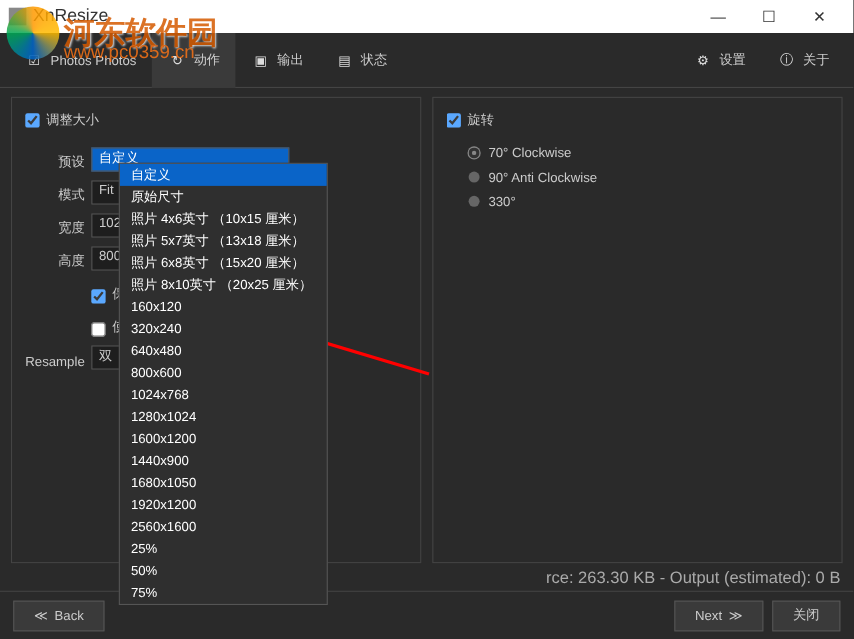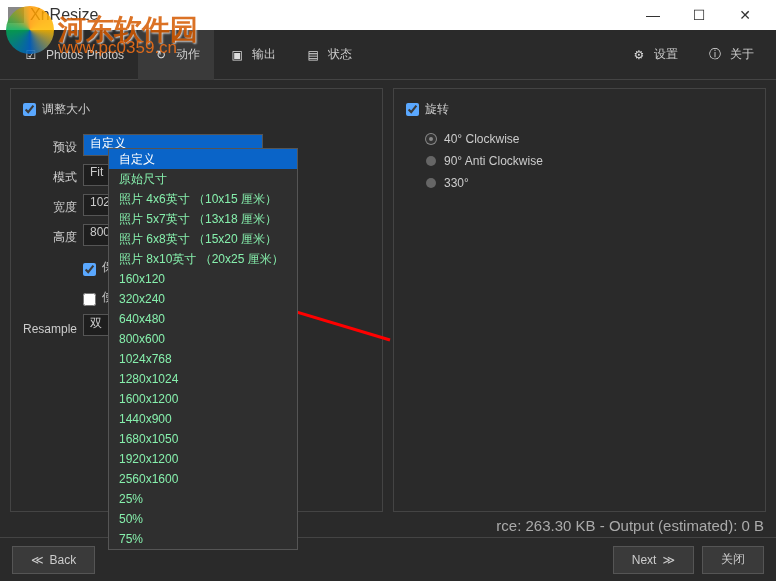--- a/index.html
+++ b/index.html
@@ -23,21 +23,21 @@
 .phead input{accent-color:#5aa8ff}
 .row{display:flex;align-items:flex-end;margin-bottom:6px;height:24px}
 .row .lbl{width:60px;text-align:right;padding-right:6px;color:#ccc}
 .row .inp{background:#1e1e1e;border:1px solid #555;height:22px;padding:0 6px;color:#ccc;min-width:50px}
 .row .inp.w1{width:50px}
 .row input[type=checkbox]{margin-right:6px;accent-color:#5aa8ff}
 .radio-row{display:flex;align-items:center;gap:8px;margin-bottom:8px;padding-left:20px}
 .radio-row .rdot{width:10px;height:10px;border-radius:50%;background:#666;display:inline-block}
 .radio-row.sel .rdot{background:#888;box-shadow:inset 0 0 0 3px #333,0 0 0 1px #888}
 .dropdown{position:absolute;top:148px;left:108px;width:190px;background:#2f2f2f;border:1px solid #555;z-index:10;max-height:420px}
-.dropdown .opt{padding:3px 10px;color:#86efac;font-size:12px;height:20px;line-height:14px}
+.dropdown .opt{padding:3px 10px;color:#ffffff;font-size:12px;height:20px;line-height:14px}
 .dropdown .opt.selected{background:#0a64c8;color:#fff}
 .status{position:absolute;bottom:44px;left:0;right:0;height:20px;padding:0 12px;color:#aaa;font-size:15px;text-align:right}
 .footer{position:absolute;bottom:0;left:0;right:0;height:44px;background:#2a2a2a;display:flex;align-items:center;padding:0 12px;gap:8px;border-top:1px solid #444}
 .footer .btn{background:#3a3a3a;border:1px solid #555;height:28px;padding:0 18px;display:flex;align-items:center;color:#ccc;gap:6px}
 .arrow{position:absolute;top:270px;left:180px;pointer-events:none}
 </style>
 </head>
 <body>
 
 <div class="titlebar">
@@ -120,21 +120,21 @@
     </div>
   </div>
 
   <div class="panel">
     <div class="phead">
       <input type="checkbox" checked="" style="">
       <span>旋转</span>
     </div>
     <div class="radio-row sel">
       <span class="rdot"></span>
-      <span>40° Clockwise</span>
+      <span>70° Clockwise</span>
     </div>
     <div class="radio-row">
       <span class="rdot"></span>
       <span>90° Anti Clockwise</span>
     </div>
     <div class="radio-row">
       <span class="rdot"></span>
       <span>330°</span>
     </div>
   </div>

